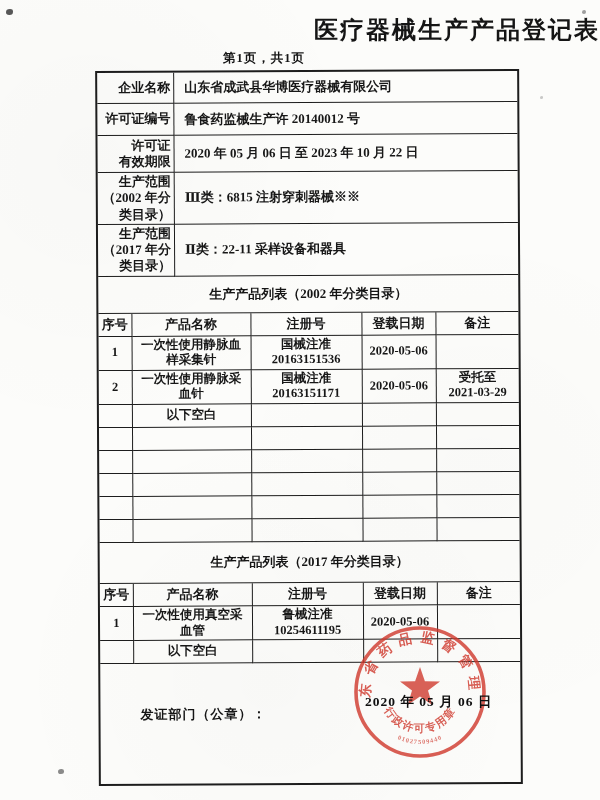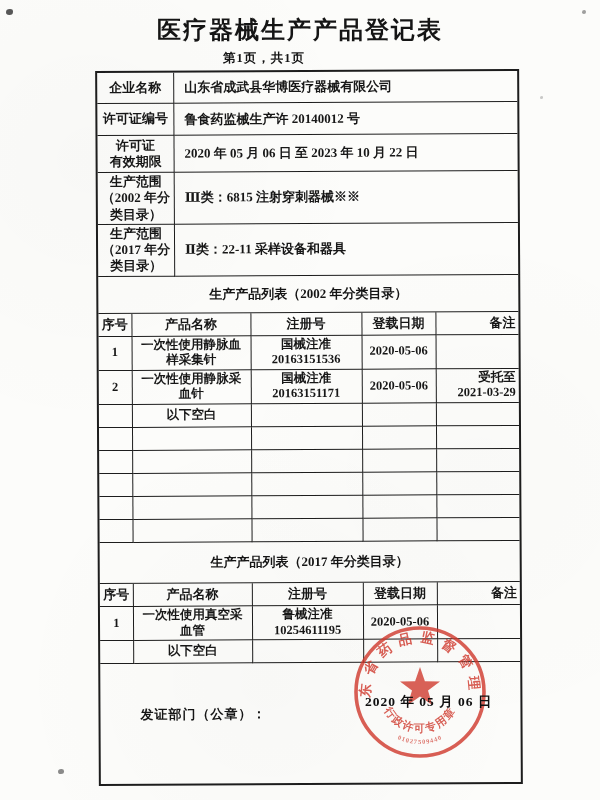--- a/index.html
+++ b/index.html
@@ -8,55 +8,55 @@
     background:
       radial-gradient(circle at 15% 20%, rgba(0,0,0,0.015), transparent 35%),
       radial-gradient(circle at 80% 60%, rgba(0,0,0,0.012), transparent 40%),
       radial-gradient(circle at 45% 85%, rgba(0,0,0,0.015), transparent 35%),
       #fcfcfa;
     font-family:"Liberation Serif","DejaVu Serif",serif;
     color:#151515;
   }
   .doc-title{
     position:absolute;top:14px;left:0;width:600px;margin:0;
-    text-align:center;font-size:24px;font-weight:bold;letter-spacing:2px;
+    text-align:right;font-size:24px;font-weight:bold;letter-spacing:2px;
   }
   .page-info{
     position:absolute;top:50px;left:0;width:528px;text-align:center;
     font-size:12.5px;font-weight:bold;letter-spacing:1px;
   }
   .main{
     position:absolute;left:97px;top:70px;width:420px;
     border:2px solid #1d1d1d;background:transparent;
     transform:rotate(-0.3deg);transform-origin:50% 50%;
   }
   table{width:100%;border-collapse:collapse;table-layout:fixed;}
   td,th{
     font-size:13px;font-weight:bold;white-space:pre-line;
     padding:1px 3px;overflow:hidden;color:#171717;
   }
   
   .info td{border-bottom:1.5px solid #1d1d1d;}
-  .info .lbl{width:70px;border-right:1.5px solid #1d1d1d;text-align:center;line-height:1.25;border-radius:7px;}
+  .info .lbl{width:70px;border-right:1.5px solid #1d1d1d;text-align:right;line-height:1.25;border-radius:7px;}
   .info .val{text-align:left;padding-left:10px;}
   .info tr.r1 td{height:28px;}
   .info tr.r2 td{height:29px;}
   .info tr.r3 td{height:34px;}
   .info tr.r4 td{height:43px;}
   .info tr.r5 td{height:44px;}
   
   .section-title{
     border-bottom:1.5px solid #1d1d1d;text-align:center;
     font-size:13px;font-weight:bold;height:36px;line-height:36px;
   }
   .section-title.st2{height:40px;line-height:40px;}
   
   .prod th{border-bottom:1.5px solid #1d1d1d;border-right:1.5px solid #1d1d1d;height:20px;text-align:center;}
   .prod td{border-bottom:1.5px solid #1d1d1d;border-right:1.5px solid #1d1d1d;text-align:center;line-height:1.25;font-size:12.5px;}
-  .prod th:last-child,.prod td:last-child{border-right:none;text-align:right;}
+  .prod th:last-child,.prod td:last-child{border-right:none;}
   .t2002 tr.pr1 td{height:31px;}
   .t2002 tr.pr2 td{height:23px;}
   .t2002 tr.blank td{height:20px;}
   .t2002 tr.empty td{height:20px;}
   .t2017 tr.pr1 td{height:28px;}
   .t2017 tr.blank td{height:20px;}
   
   .bottom-cell{position:relative;height:120px;}
   .issuer{position:absolute;left:40px;top:42px;font-size:13px;font-weight:bold;letter-spacing:1px;}
   

